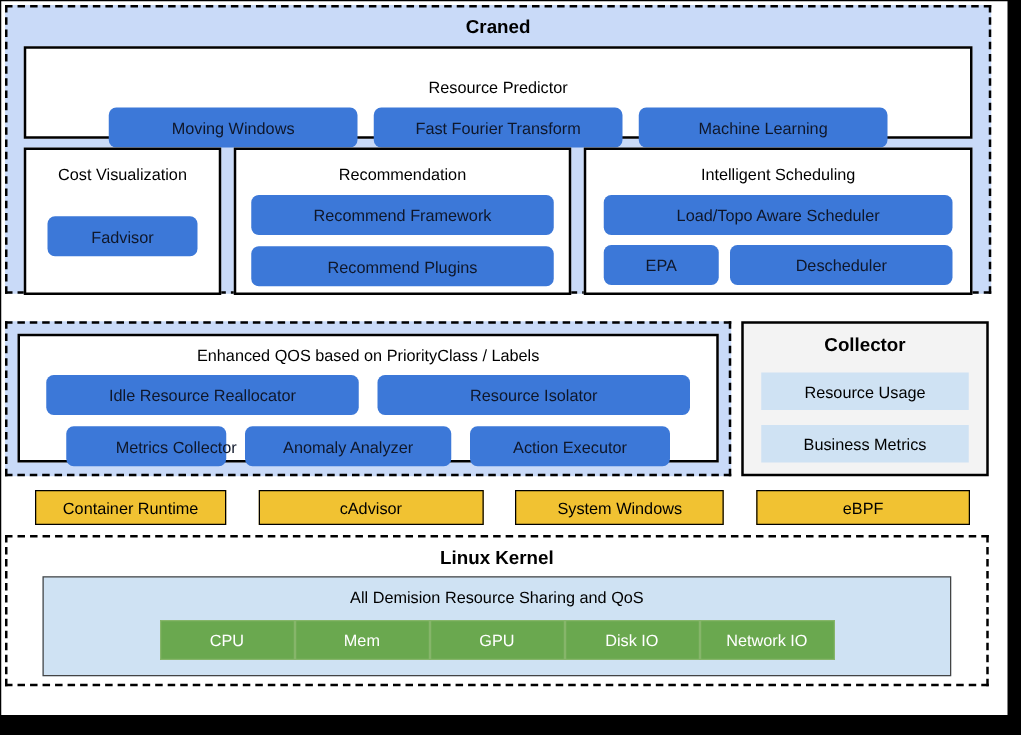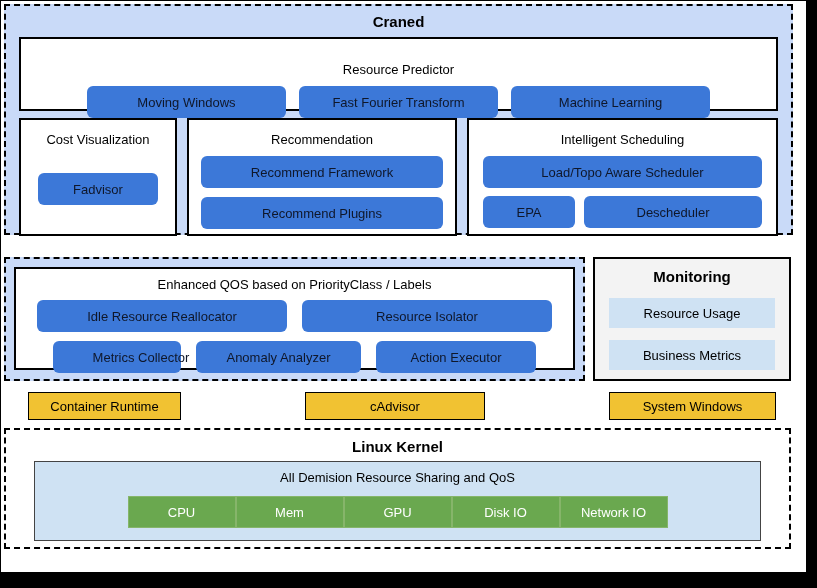--- a/index.html
+++ b/index.html
@@ -206,29 +206,30 @@
       </div>
       <div class="qos-row2">
         <div class="btn qos-c1">Metrics Collector</div>
         <div class="btn qos-c2">Anomaly Analyzer</div>
         <div class="btn qos-c3">Action Executor</div>
       </div>
     </div>
   </div>
 
   <div class="monitoring">
-    <div class="big-title">Monitoring</div>
+    <div class="big-title">Collector</div>
     <div class="mon-item first">Resource Usage</div>
     <div class="mon-item">Business Metrics</div>
   </div>
 
   <div class="agents-row">
     <div class="agent-btn agent-1">Container Runtime</div>
     <div class="agent-btn agent-2">cAdvisor</div>
     <div class="agent-btn agent-3">System Windows</div>
+    <div class="agent-btn agent-4">eBPF</div>
   </div>
 
   <div class="kernel">
     <div class="big-title">Linux Kernel</div>
     <div class="sharing">
       <div class="box-title">All Demision Resource Sharing and QoS</div>
       <div class="green-row">
         <div class="green-btn">CPU</div>
         <div class="green-btn">Mem</div>
         <div class="green-btn">GPU</div>

